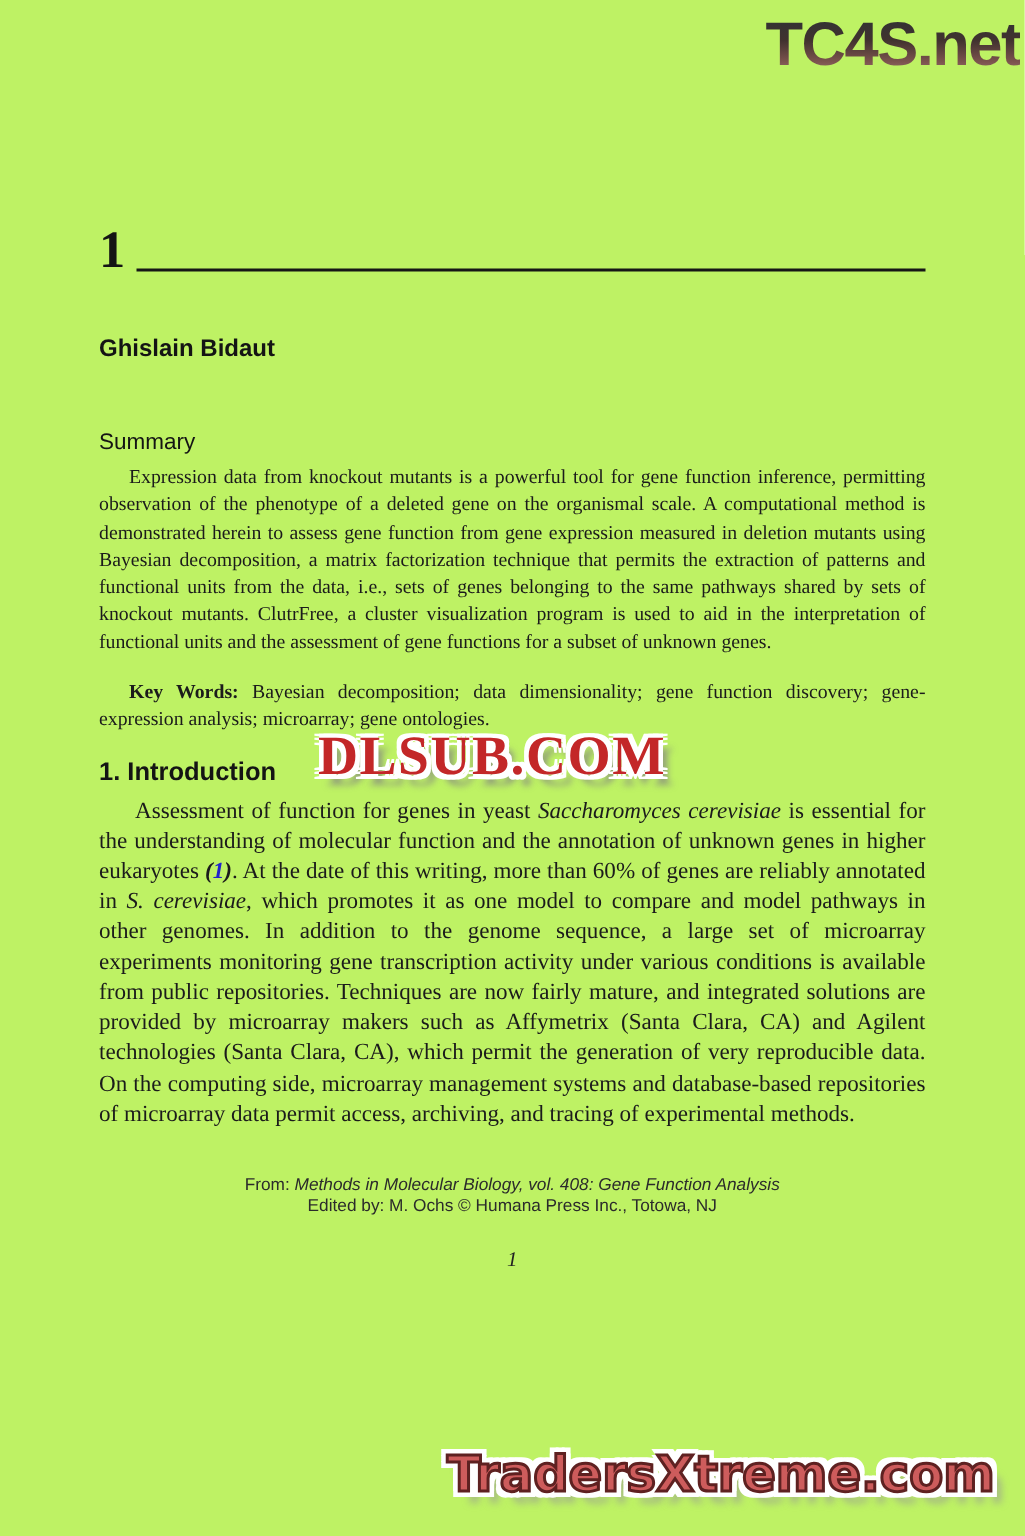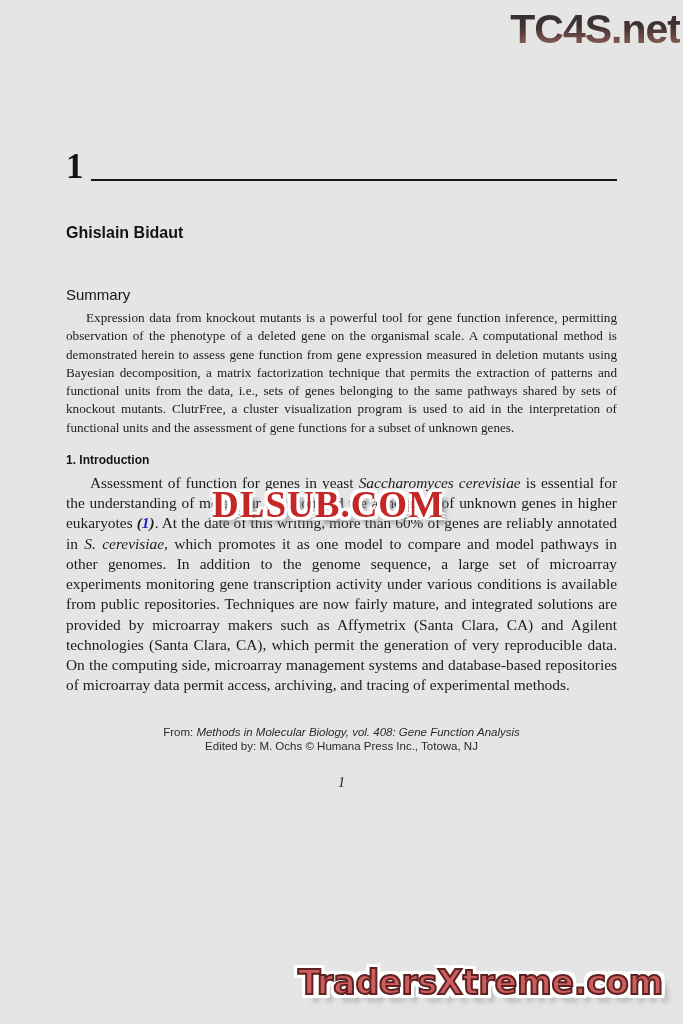--- a/index.html
+++ b/index.html
@@ -3,21 +3,21 @@
 <meta charset="utf-8">
 <style>
   * { margin:0; padding:0; box-sizing:border-box; }
   html,body { background:#ffffff; }
   body {
     width:683px; height:1024px;
     position:relative; overflow:hidden;
     font-family:"Liberation Serif", serif;
     color:#1b1b1b;
   }
-  .page { position:absolute; inset:0; background:#e5e5e5; }
+  .page { position:absolute; inset:0; background:#bef264; }
 
   .content {
     position:absolute; top:0; left:66px; width:551px;
   }
 
   
   .chapter-row {
     margin-top:150px;
     display:flex; align-items:flex-end;
   }
@@ -58,21 +58,21 @@
     margin-top:15px;
     font-size:13.2px; line-height:18.3px;
     text-align:justify; text-indent:20px;
   }
   .keywords b { font-weight:bold; }
 
   
   .intro-heading {
     margin-top:16px;
     font-family:"Liberation Sans", sans-serif;
-    font-weight:bold; font-size:12px; color:#141414;
+    font-weight:bold; font-size:17px; color:#141414;
   }
   .intro-body {
     margin-top:6px;
     font-size:15.4px; line-height:20.2px;
     text-align:justify; text-indent:24px;
   }
   .italic { font-style:italic; }
   .cite { font-style:italic; font-weight:bold; }
   .cite-num { font-style:italic; font-weight:bold; }
 
@@ -141,20 +141,21 @@
 
     <div class="title">
     </div>
 
     <div class="author">Ghislain Bidaut</div>
 
     <div class="summary-heading">Summary</div>
 
     <p class="summary-body">Expression data from knockout mutants is a powerful tool for gene function inference, permitting observation of the phenotype of a deleted gene on the organismal scale. A computational method is demonstrated herein to assess gene function from gene expression measured in deletion mutants using Bayesian decomposition, a matrix factorization technique that permits the extraction of patterns and functional units from the data, i.e., sets of genes belonging to the same pathways shared by sets of knockout mutants. ClutrFree, a cluster visualization program is used to aid in the interpretation of functional units and the assessment of gene functions for a subset of unknown genes.</p>
 
+    <p class="keywords"><b>Key Words:</b><span> Bayesian decomposition; data dimensionality; gene function discovery; gene-expression analysis; microarray; gene ontologies.</span></p>
 
     <div class="intro-heading">1. Introduction</div>
 
     <p class="intro-body"><span>Assessment of function for genes in yeast </span><span class="italic">Saccharomyces cerevisiae</span><span> is essential for the understanding of molecular function and the annotation of unknown genes in higher eukaryotes </span><span class="cite">(</span><span class="cite-num" id="cite-num" style="color: rgb(34, 34, 204);">1</span><span class="cite">)</span><span>. At the date of this writing, more than 60% of genes are reliably annotated in </span><span class="italic">S. cerevisiae</span><span>, which promotes it as one model to compare and model pathways in other genomes. In addition to the genome sequence, a large set of microarray experiments monitoring gene transcription activity under various conditions is available from public repositories. Techniques are now fairly mature, and integrated solutions are provided by microarray makers such as Affymetrix (Santa Clara, CA) and Agilent technologies (Santa Clara, CA), which permit the generation of very reproducible data. On the computing side, microarray management systems and database-based repositories of microarray data permit access, archiving, and tracing of experimental methods.</span></p>
 
     <div class="footer">
       <div><span>From: </span><span class="italic">Methods in Molecular Biology, vol. 408: Gene Function Analysis</span></div>
       <div>Edited by: M. Ochs © Humana Press Inc., Totowa, NJ</div>
     </div>
 

